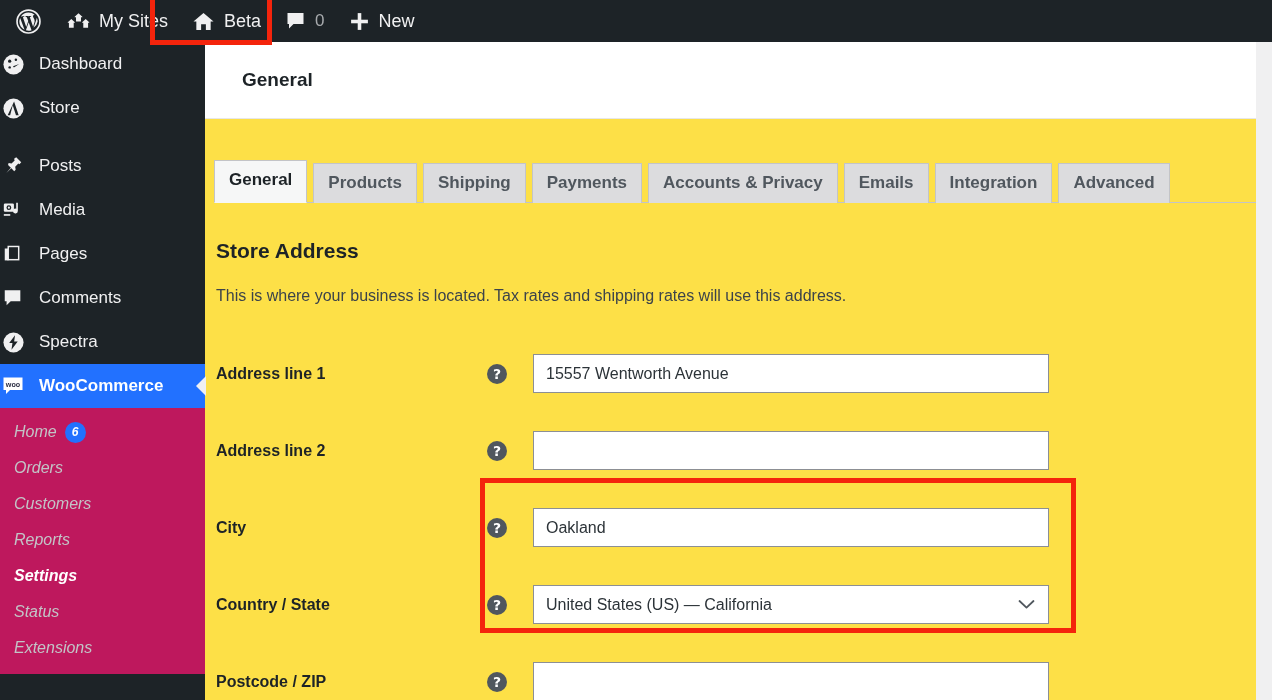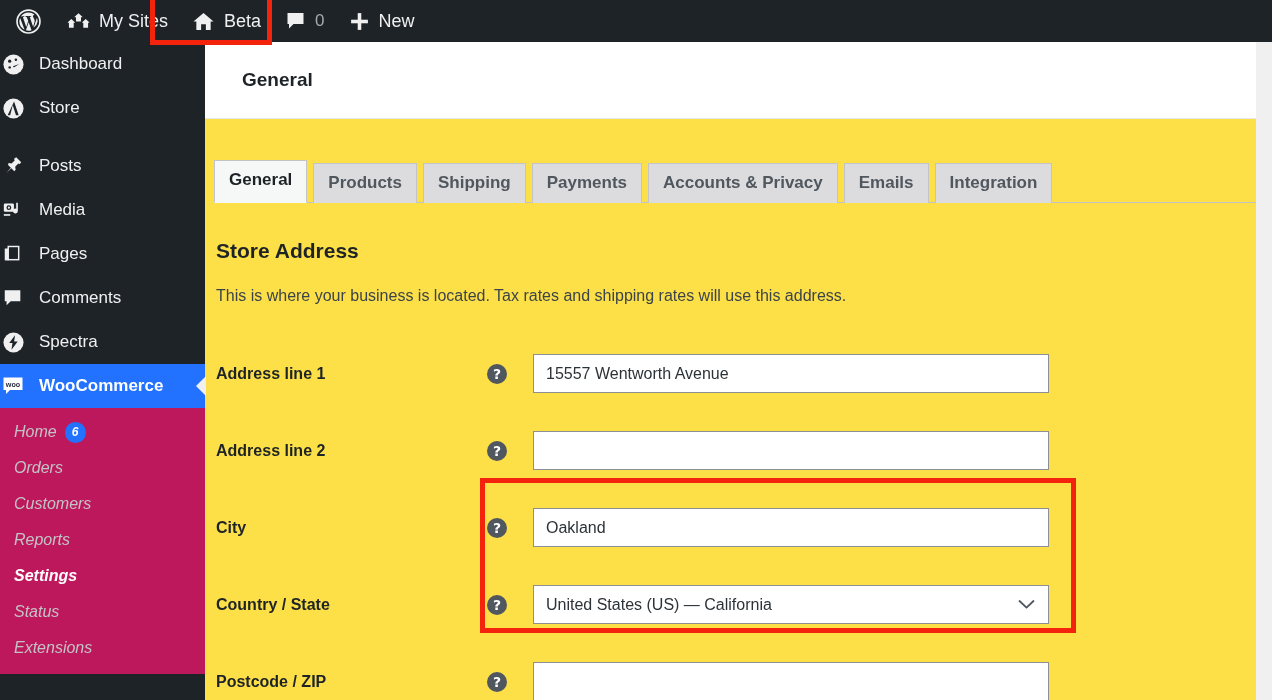--- a/index.html
+++ b/index.html
@@ -355,20 +355,21 @@
     <div class="content">
 
       <div class="tabs">
         <div class="tab active"><span>General</span></div>
         <div class="tab"><span>Products</span></div>
         <div class="tab"><span>Shipping</span></div>
         <div class="tab"><span>Payments</span></div>
         <div class="tab"><span>Accounts &amp; Privacy</span></div>
         <div class="tab"><span>Emails</span></div>
         <div class="tab"><span>Integration</span></div>
+        <div class="tab"><span>Advanced</span></div>
       </div>
 
       <h2 class="section-title">Store Address</h2>
       <p class="section-desc">This is where your business is located. Tax rates and shipping rates will use this address.</p>
 
       <div class="form-table">
 
         <div class="form-row">
           <div class="form-label">Address line 1</div>
           <div class="help-tip">?</div>

